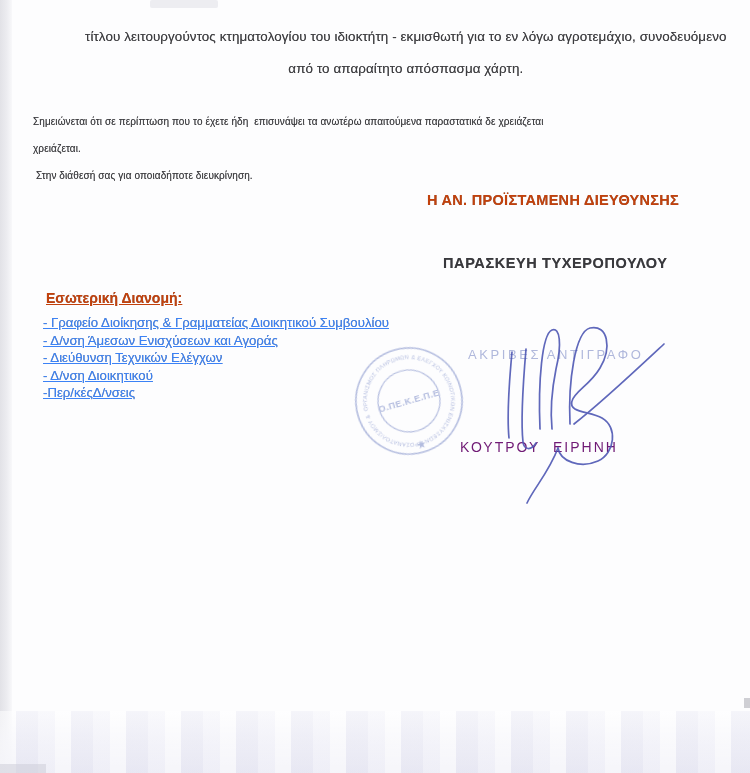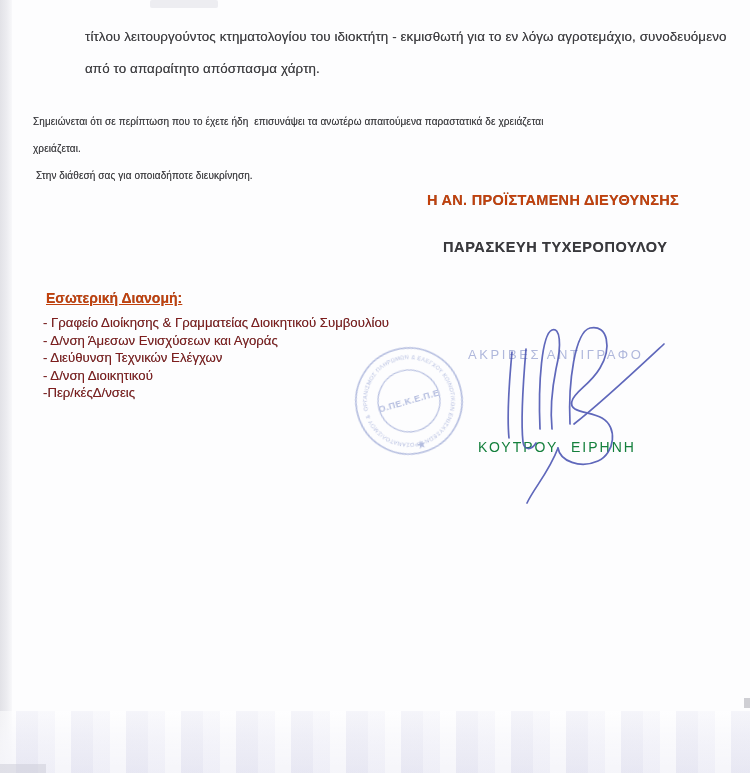--- a/index.html
+++ b/index.html
@@ -41,76 +41,78 @@
     left: 0; bottom: 0; width: 46px; height: 9px;
     background: rgba(205,205,216,0.55);
   }
 
   
   .para1 {
     left: 85px; top: 21px;
     font-size: 13.4px; line-height: 32px;
     letter-spacing: 0.1px;
     text-shadow: 0 0 0.4px rgba(61,61,64,0.65);
+    text-align: center;
   }
   .para2 {
     left: 33px; top: 108px;
     font-size: 10px; line-height: 27px;
     letter-spacing: 0.1px;
     text-shadow: 0 0 0.4px rgba(61,61,64,0.65);
   }
 
   .signer-title {
     left: 427px; top: 192px;
     font-size: 14.5px; font-weight: bold;
     letter-spacing: 0.3px; color: #c2410c;
     text-shadow: 0 0 0.4px rgba(57,57,61,0.6);
   }
   .signer-name {
-    left: 443px; top: 239px;
+    left: 443px; top: 255px;
     font-size: 14.5px; font-weight: bold;
     letter-spacing: 0.6px; color: #39393d;
     text-shadow: 0 0 0.4px rgba(57,57,61,0.6);
   }
 
   .dist-heading {
     left: 46px; top: 290px;
     font-size: 14px; font-weight: bold;
     text-decoration: underline;
     color: #c2410c;
     text-shadow: 0 0 0.4px rgba(57,57,61,0.6);
   }
   .dist-list {
     left: 43px; top: 314px;
     font-size: 13.2px; line-height: 17.6px;
-    color: #7f1d1d;
+    color: #3b82f6;
     text-shadow: 0 0 0.4px rgba(61,61,64,0.6);
+    text-decoration: underline;
   }
 
   
   .stamp {
     left: 346px; top: 338px; width: 126px; height: 126px;
     transform: rotate(-16deg);
     opacity: 0.82;
     filter: blur(0.35px);
   }
 
   
   .signature { left: 438px; top: 322px; width: 244px; height: 188px; }
 
   .cert-label {
     left: 468px; top: 347px;
     font-size: 13px; letter-spacing: 2.6px;
     color: #b0b8dc;
     filter: blur(0.25px);
   }
   .cert-name {
-    left: 478px; top: 439px;
+    left: 460px; top: 439px;
     font-size: 14px; letter-spacing: 2px; word-spacing: 7px;
-    color: #15803d;
+    color: #701a75;
     filter: blur(0.2px);
   }
 </style>
 </head>
 <body>
 
 <div>
 
   <div class="abs left-edge"></div>
   <div class="abs top-smudge"></div>

